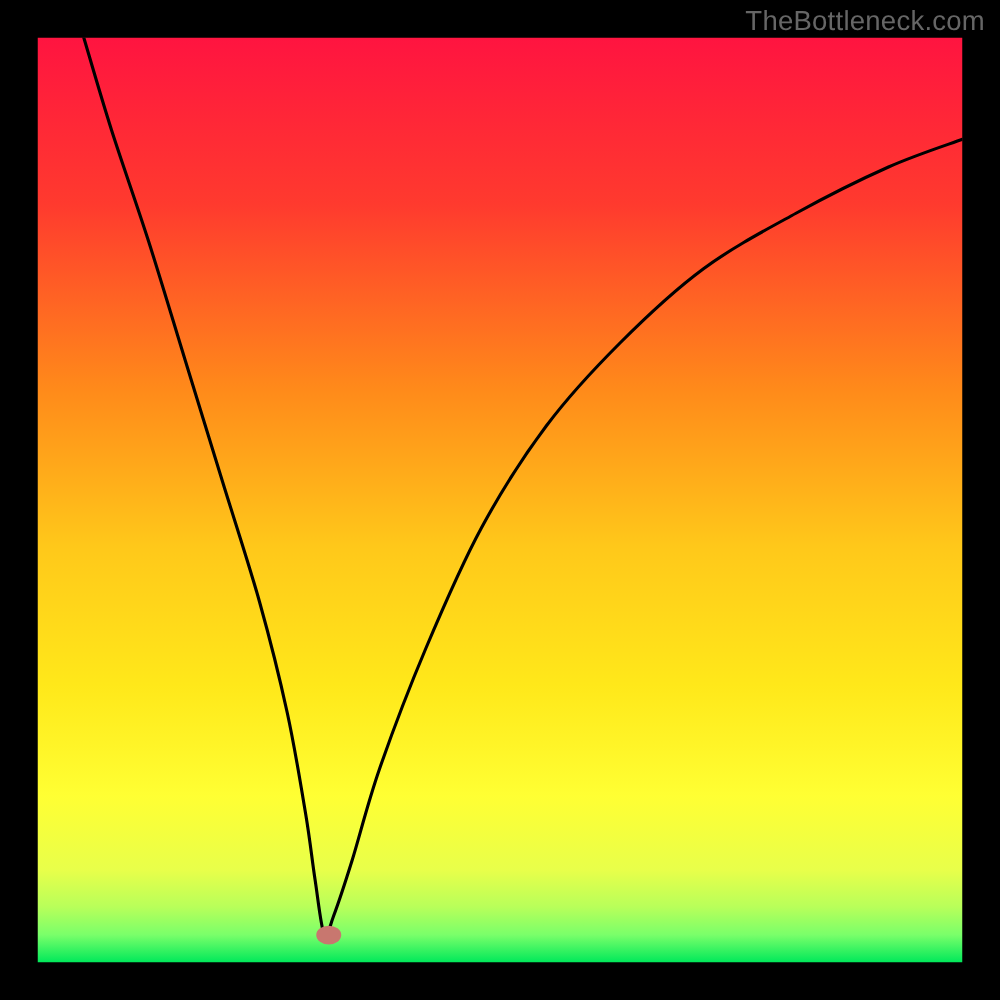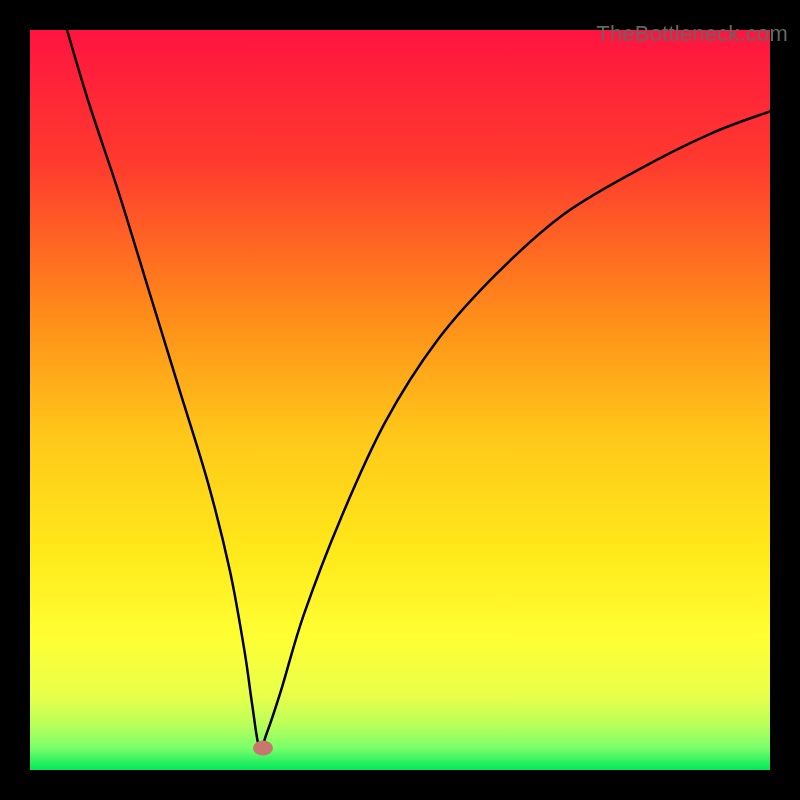--- a/index.html
+++ b/index.html
@@ -1,18 +1,18 @@
 <!DOCTYPE html>
 <html><head>
 <meta charset="utf-8">
 <style>
   * { margin: 0; padding: 0; box-sizing: border-box; }
   body { width: 800px; height: 800px; background: #000; position: relative; font-family: Arial, sans-serif; }
   .outer { width: 800px; height: 800px; background: #000; position: relative; }
-  .watermark { position: absolute; top: 4px; right: 12px; color: #666; font-size: 22px; font-weight: 500; z-index: 10; letter-spacing: 0.2px; margin-top: 17px; }
+  .watermark { position: absolute; top: 4px; right: 12px; color: #666; font-size: 22px; font-weight: 500; z-index: 10; letter-spacing: 0.2px; }
   .plot { position: absolute; left: 30px; top: 30px; width: 740px; height: 740px; }
   .gradient-bg { width: 100%; height: 100%; position: absolute; }
   .curve-layer { position: absolute; top: 0; left: 0; width: 100%; height: 100%; }
   .dot { position: absolute; width: 20px; height: 15px; background: #c8776f; border-radius: 50%; transform: translate(-50%, -50%); }
 </style>
 </head>
 <body>
 
 <div class="outer">
   <div class="watermark">TheBottleneck.com</div>

